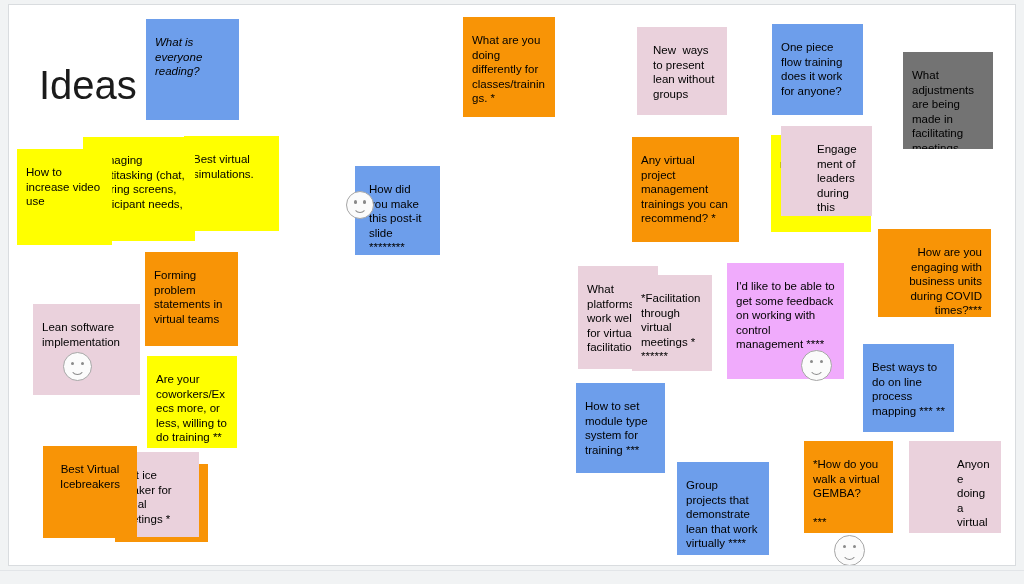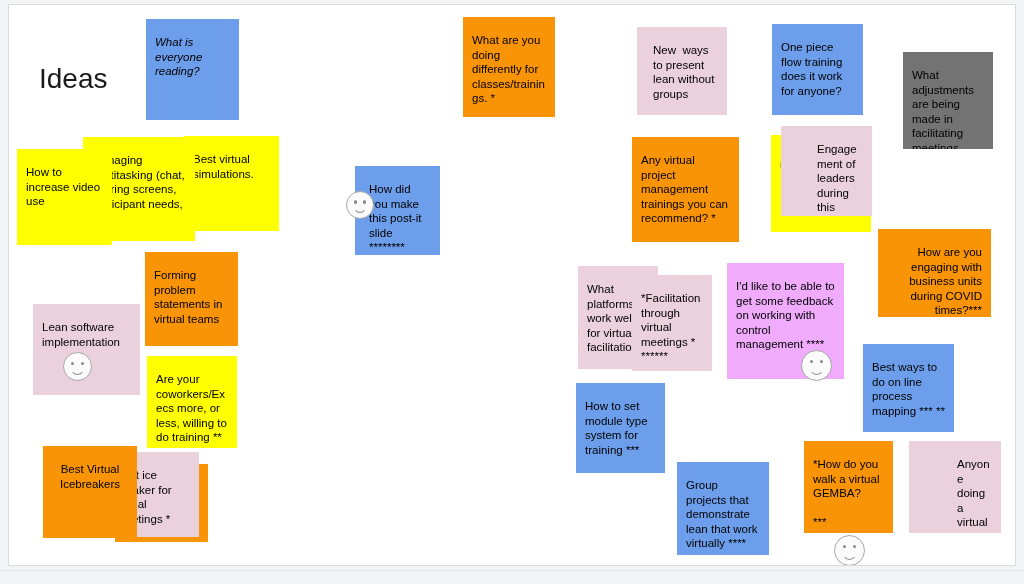--- a/index.html
+++ b/index.html
@@ -43,21 +43,21 @@
     height: 14px;
     background: #f1f3f4;
     border-top: 1px solid #e2e5e8;
     box-sizing: border-box;
   }
 
   
   #board-title {
     position: absolute;
     font-family: "Liberation Sans", sans-serif;
-    font-size: 28px;
+    font-size: 40px;
     font-weight: 400;
     color: #1b1b1b;
     letter-spacing: 0px;
     white-space: nowrap;
   }
 
   
   .note {
     position: absolute;
     box-sizing: border-box;

